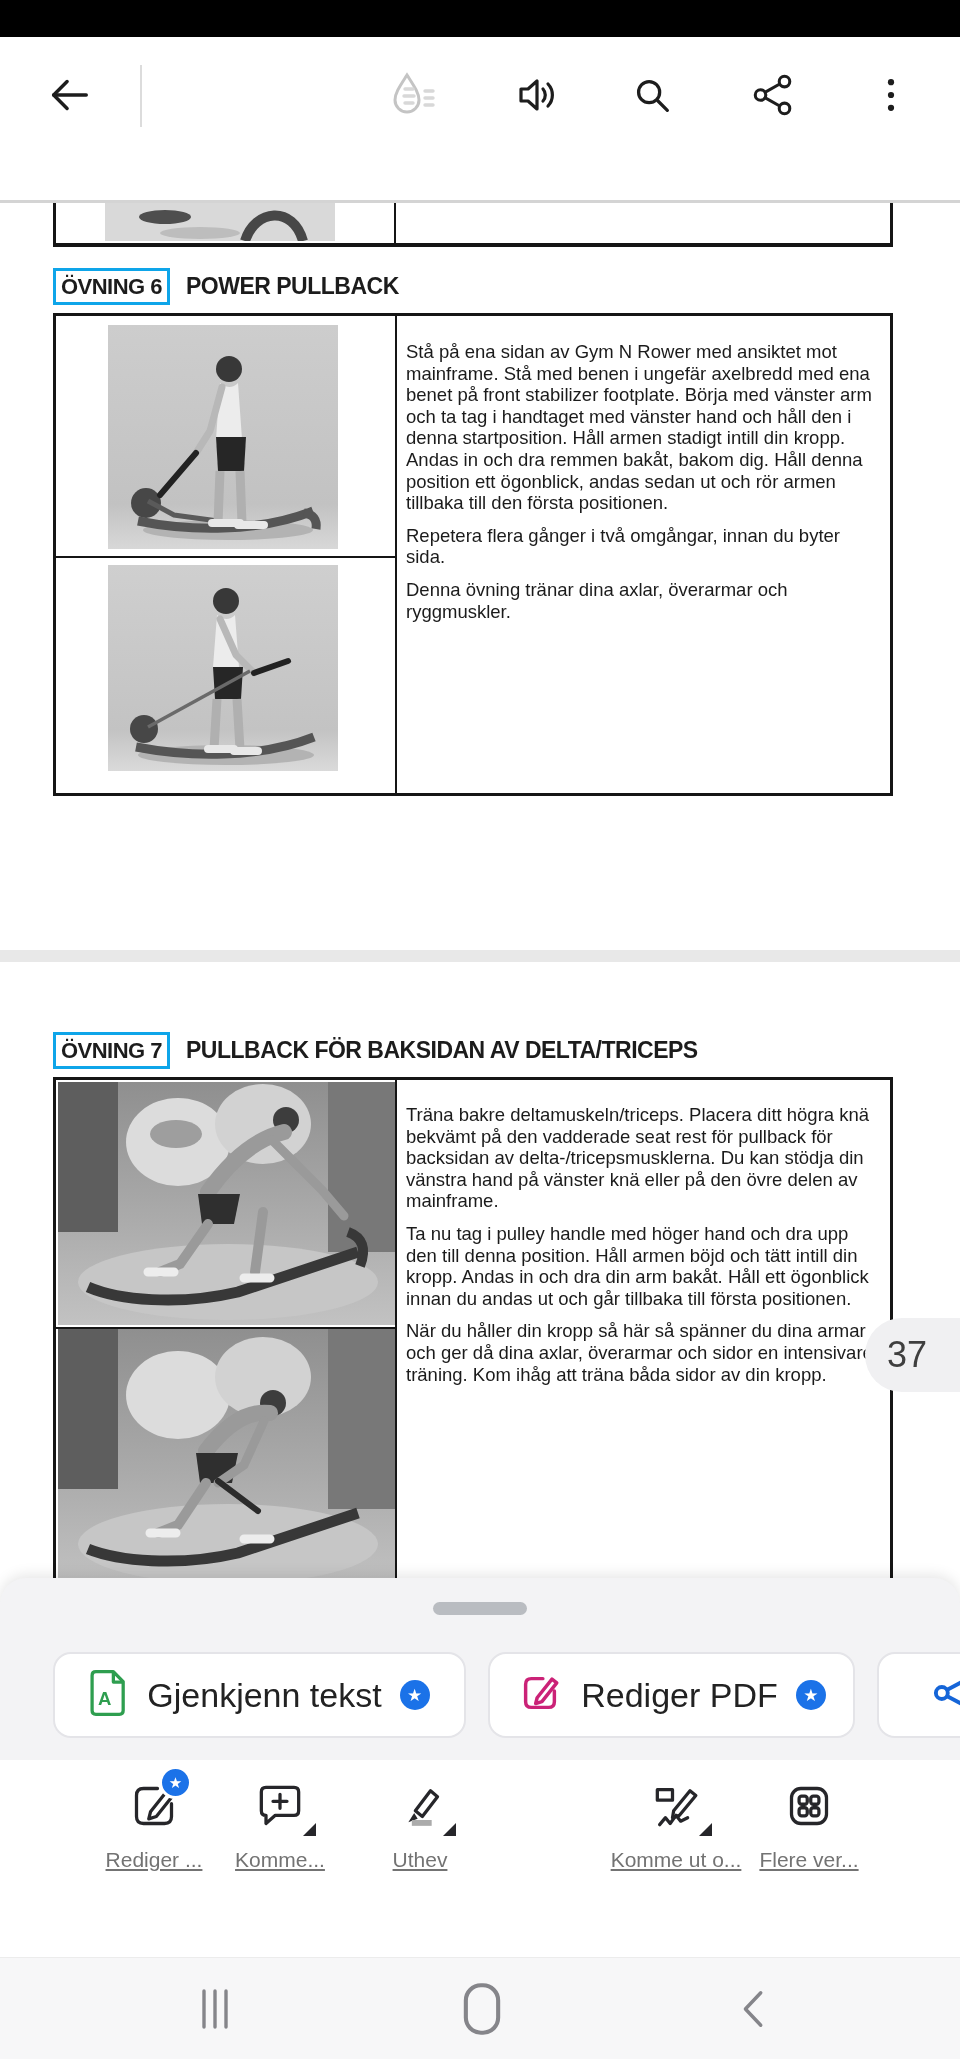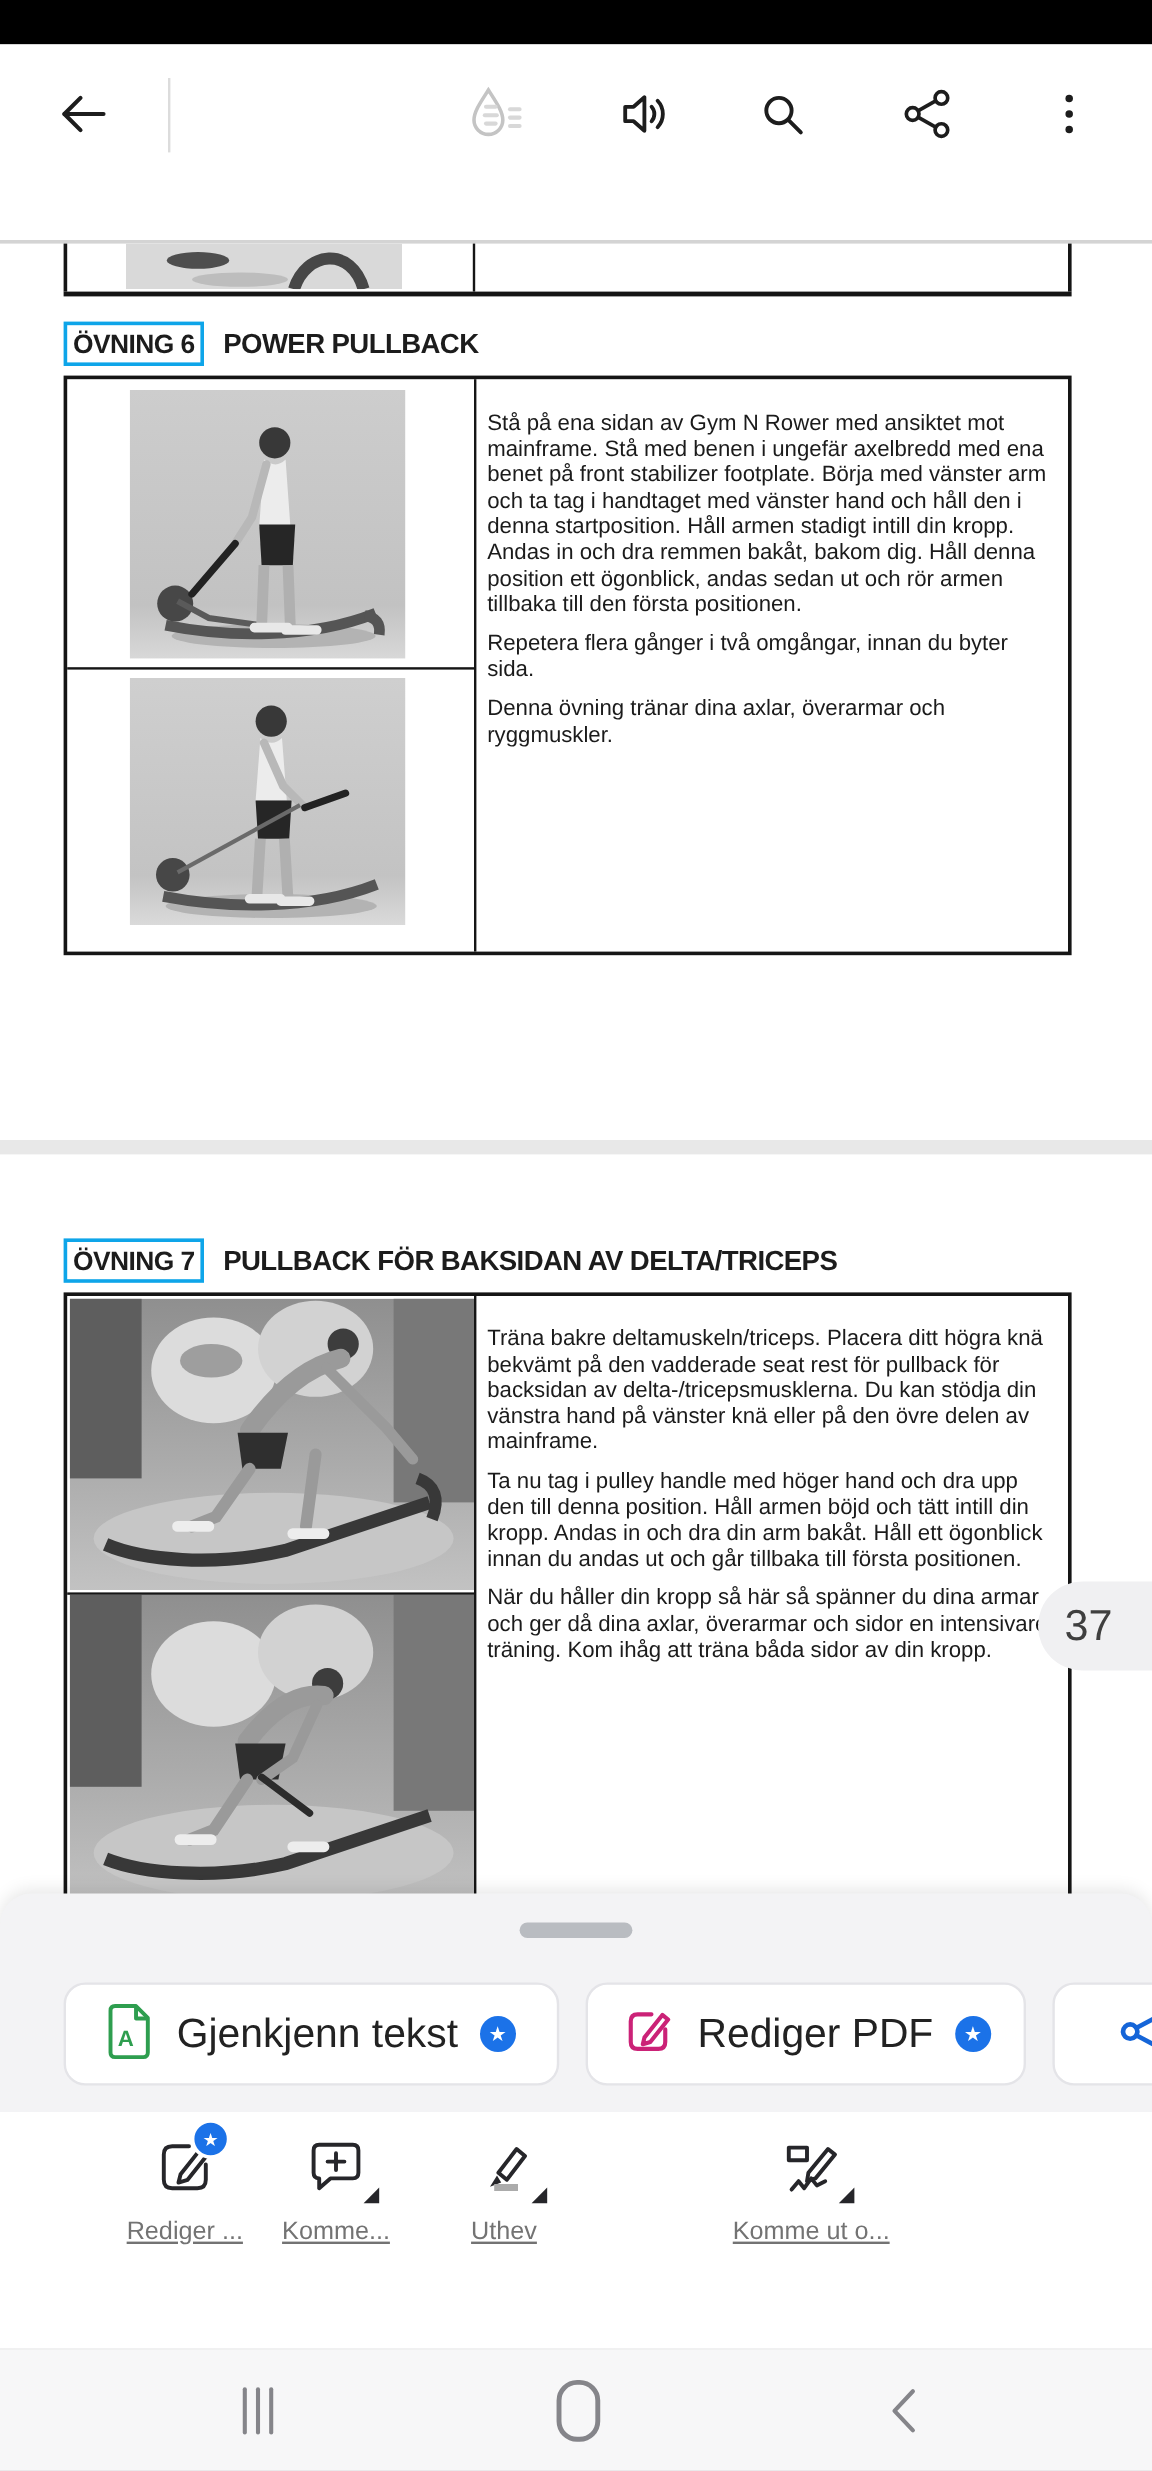--- a/index.html
+++ b/index.html
@@ -378,20 +378,32 @@
           <svg width="56" height="56" viewBox="0 0 48 48" fill="none" stroke="#26262a" stroke-width="2.8" stroke-linecap="round" stroke-linejoin="round">
             <path d="M8 10 h13 v9 H8 z"></path>
             <path d="M22 28 L36 11 l5 4 L27 32 l-6 2 z"></path>
             <path d="M10 40 l5 -6 l4 5 l5 -7 l4 5 l6 -3"></path>
           </svg>
           <span class="tool-tri"></span>
         </span>
         <span class="tool-label">Komme ut o...</span>
       </button>
 
+      <button class="tool" style="left:747px;">
+        <span class="tool-iconbox">
+          <svg width="56" height="56" viewBox="0 0 48 48" fill="none" stroke="#26262a" stroke-width="2.8" stroke-linejoin="round">
+            <rect x="9" y="9" width="30" height="30" rx="8"></rect>
+            <rect x="15.5" y="15.5" width="7" height="7" rx="2.2"></rect>
+            <rect x="25.5" y="15.5" width="7" height="7" rx="2.2"></rect>
+            <rect x="15.5" y="25.5" width="7" height="7" rx="2.2"></rect>
+            <rect x="25.5" y="25.5" width="7" height="7" rx="2.2"></rect>
+          </svg>
+        </span>
+        <span class="tool-label">Flere ver...</span>
+      </button>
     </div>
   </div>
 
   <div class="abs navbar">
     <button class="nav-btn" style="left:180px;">
       <span>
         <svg width="48" height="48" viewBox="0 0 48 48" stroke="#85858a" stroke-width="3.4" stroke-linecap="round">
           <path d="M13 6 V42"></path>
             <path d="M24 6 V42"></path>
             <path d="M35 6 V42"></path>

